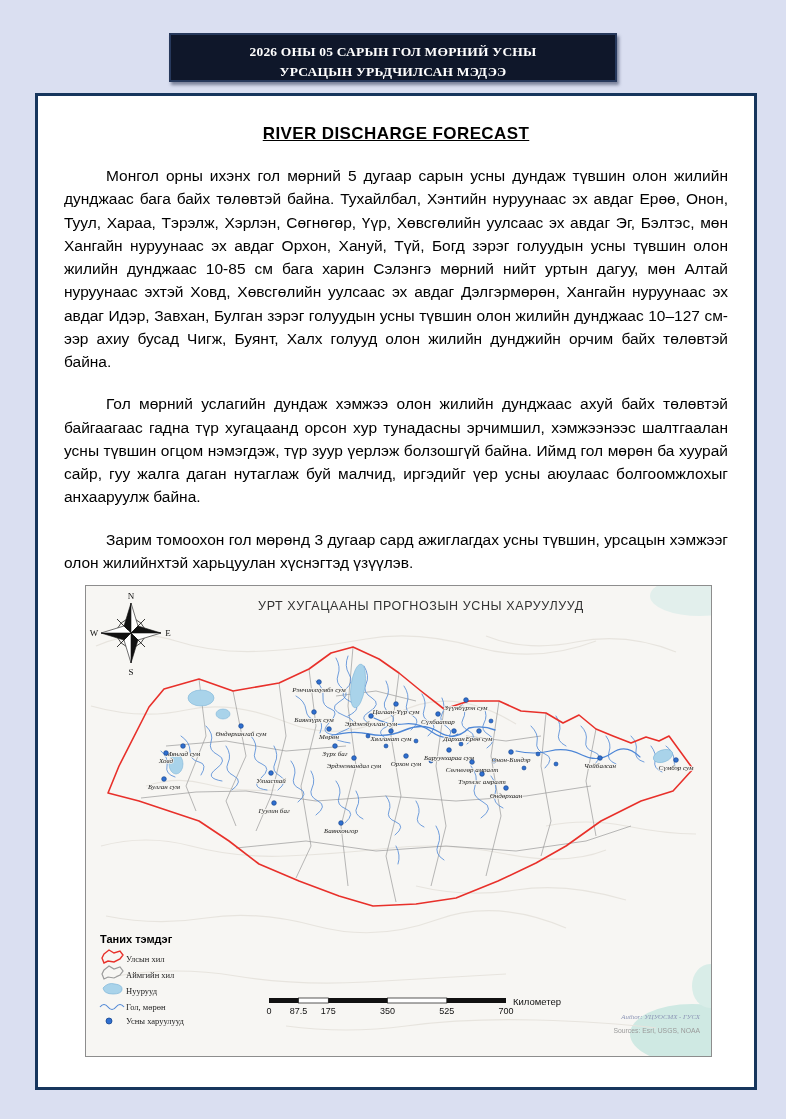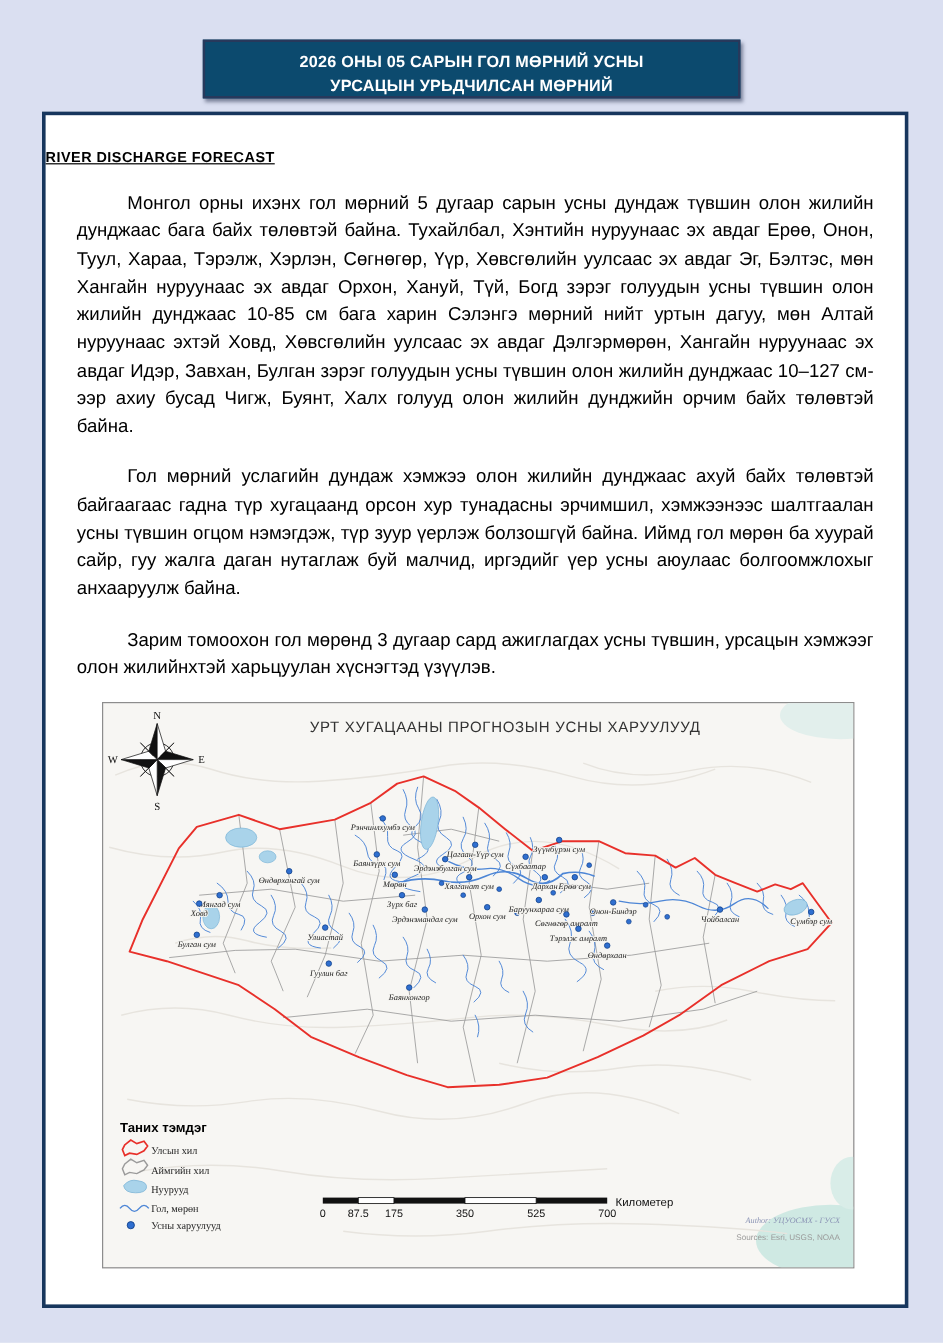--- a/index.html
+++ b/index.html
@@ -3,32 +3,32 @@
 <meta charset="utf-8">
 <style>
   html,body{margin:0;padding:0;}
   body{
     width:786px;height:1119px;position:relative;overflow:hidden;
     background:#dadff1;
     font-family:"Liberation Sans", sans-serif;
   }
   .banner{
     position:absolute;left:169px;top:33px;width:444px;height:38px;
-    background:#0c4a6e;border:2px solid #27395c;
+    background:#0f172a;border:2px solid #27395c;
     box-shadow:2px 3px 3px rgba(30,40,70,.5);
     color:#ffffff;font-weight:bold;font-size:13.5px;line-height:1.45;
-    text-align:center;padding-top:7px;letter-spacing:.2px;
+    text-align:center;padding-top:7px;letter-spacing:.2px;font-family:Liberation Serif, serif;
   }
   .content-box{
     position:absolute;left:35px;top:93px;width:716px;height:991px;
     background:#ffffff;border:3px solid #17365d;
   }
   .doc-title{
-    margin:28px 0 10px 0;text-align:left;
-    font-size:12px;font-weight:bold;text-decoration:underline;
+    margin:28px 0 10px 0;text-align:center;
+    font-size:17px;font-weight:bold;text-decoration:underline;
     letter-spacing:.4px;color:#000;
   }
   .doc-body{padding:0 26px;margin-top:20px;}
   .doc-body p{
     margin:0 0 19px 0;text-align:justify;text-indent:42px;
     font-size:15.5px;line-height:1.5;color:#000;
   }
   .map-frame{
     position:absolute;left:47px;top:489px;width:625px;height:470px;
     border:1px solid #8d8d8d;background:#f7f6f3;
@@ -43,21 +43,21 @@
   .scale-unit{font-family:"Liberation Sans",sans-serif;font-size:9.5px;fill:#111;}
   .credit-author{font-family:"Liberation Serif",serif;font-style:italic;font-size:6.8px;fill:#8b94b5;}
   .credit-sources{font-family:"Liberation Sans",sans-serif;font-size:6.8px;fill:#9a9a9a;}
   .compass-letter{font-family:"Liberation Serif",serif;font-size:9px;fill:#111;}
 </style>
 </head>
 <body>
 
 <div class="banner">
   <div>2026 ОНЫ 05 САРЫН ГОЛ МӨРНИЙ УСНЫ</div>
-  <div>УРСАЦЫН УРЬДЧИЛСАН МӨРНИЙ</div>
+  <div>УРСАЦЫН УРЬДЧИЛСАН МЭДЭЭ</div>
 </div>
 
 <div class="content-box">
   <h1 class="doc-title">RIVER DISCHARGE FORECAST</h1>
   <div class="doc-body">
     <p>Монгол орны ихэнх гол мөрний 5 дугаар сарын усны дундаж түвшин олон жилийн дунджаас бага байх төлөвтэй байна. Тухайлбал, Хэнтийн нуруунаас эх авдаг Ерөө, Онон, Туул, Хараа, Тэрэлж, Хэрлэн, Сөгнөгөр, Үүр, Хөвсгөлийн уулсаас эх авдаг Эг, Бэлтэс, мөн Хангайн нуруунаас эх авдаг Орхон, Хануй, Түй, Богд зэрэг голуудын усны түвшин олон жилийн дунджаас 10-85 см бага харин Сэлэнгэ мөрний нийт уртын дагуу, мөн Алтай нуруунаас эхтэй Ховд, Хөвсгөлийн уулсаас эх авдаг Дэлгэрмөрөн, Хангайн нуруунаас эх авдаг Идэр, Завхан, Булган зэрэг голуудын усны түвшин олон жилийн дунджаас 10–127 см-ээр ахиу бусад  Чигж, Буянт, Халх голууд олон жилийн дунджийн орчим байх төлөвтэй байна.</p>
     <p>Гол мөрний услагийн дундаж хэмжээ олон жилийн дунджаас ахуй байх төлөвтэй байгаагаас гадна түр хугацаанд орсон хур тунадасны эрчимшил, хэмжээнээс шалтгаалан усны түвшин огцом нэмэгдэж, түр зуур үерлэж болзошгүй байна. Иймд гол мөрөн ба хуурай сайр, гуу жалга даган нутаглаж буй малчид, иргэдийг үер усны аюулаас болгоомжлохыг анхааруулж байна.</p>
     <p>Зарим томоохон гол мөрөнд 3 дугаар сард ажиглагдах усны түвшин, урсацын хэмжээг олон жилийнхтэй харьцуулан  хүснэгтэд үзүүлэв.</p>
   </div>
 

